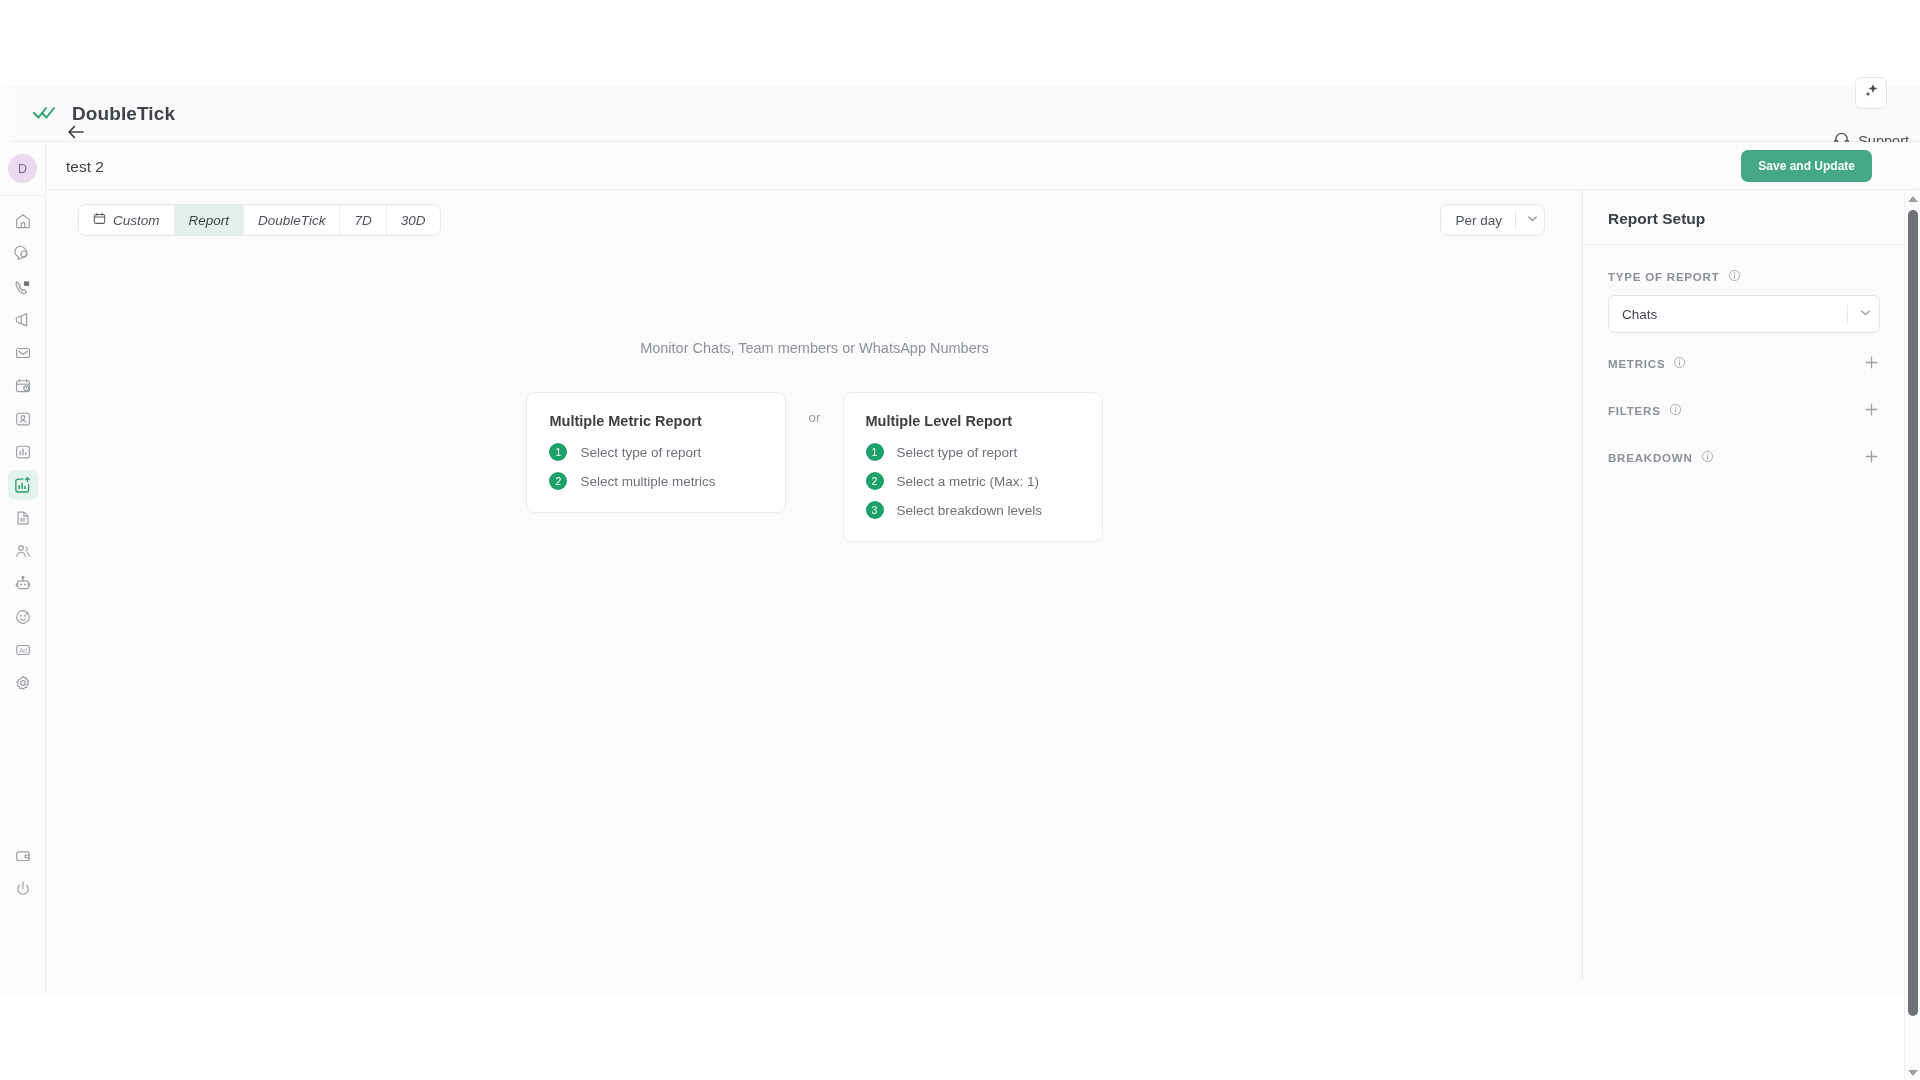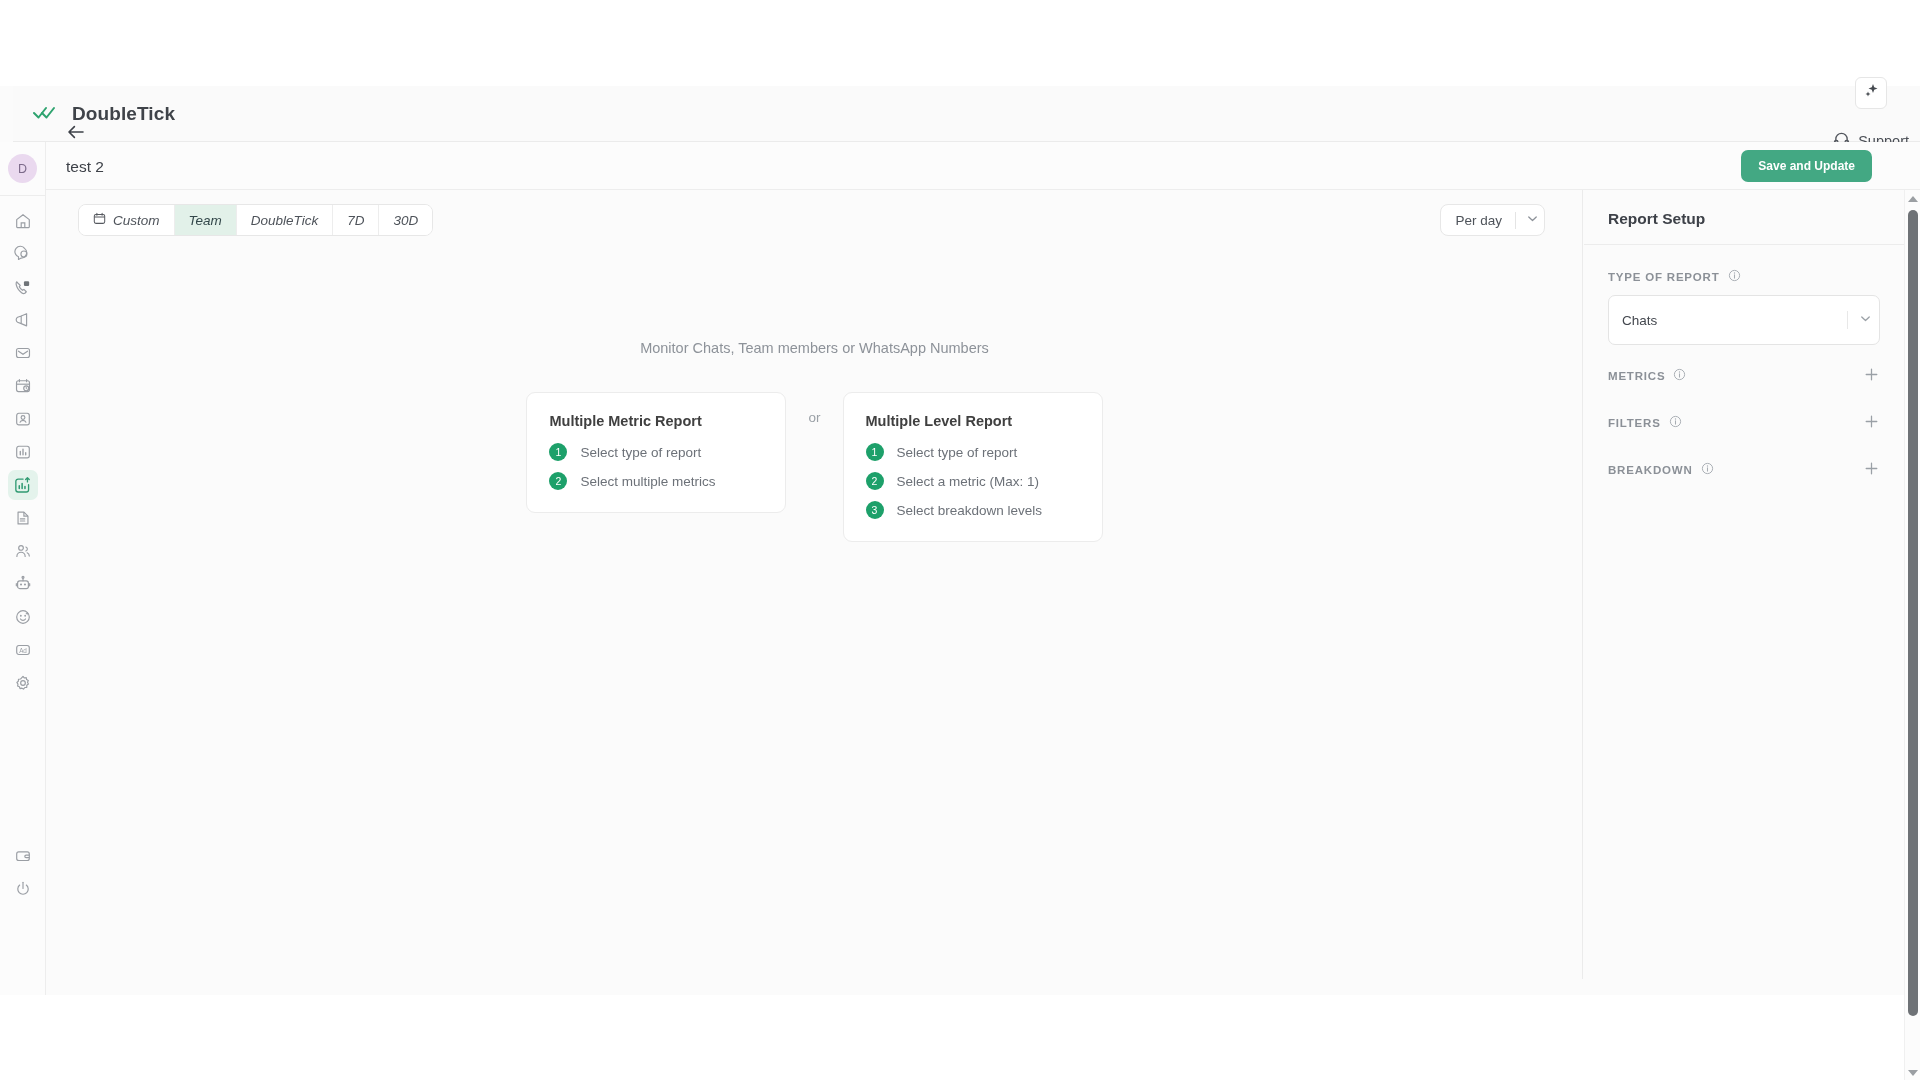--- a/index.html
+++ b/index.html
@@ -138,21 +138,21 @@
     width: 320px; height: 789px; background: #fbfbfb;
   }
   .rpanel-head { padding: 20px 24px 16px 24px; font-size: 15.5px; font-weight: bold; color: #3d4148; }
   .rpanel-rule { height: 1px; background: #ececec; }
   .field-block { padding: 24px 24px 0 24px; }
   .field-label {
     display: flex; align-items: center; gap: 8px;
     font-size: 11.5px; letter-spacing: .8px; color: #8b9097; font-weight: bold;
   }
   .select {
-    margin-top: 11px; height: 50px;
+    margin-top: 11px; height: 38px;
     border: 1px solid #e4e4e4; border-radius: 7px; background: #ffffff;
     display: flex; align-items: center; padding: 0 6px 0 13px;
     font-size: 13.5px; color: #43474e;
   }
   .select-div { width: 1px; height: 18px; background: #e8e8e8; margin-left: auto; margin-right: 10px; }
   .row-item {
     display: flex; align-items: center;
     padding: 0 24px; height: 33px; margin-top: 14px;
   }
   .plus-btn { margin-left: auto; color: #9aa0a6; font-size: 19px; line-height: 1; }
@@ -410,21 +410,21 @@
           <span>
             <svg width="13" height="13" viewBox="0 0 16 16">
                 <rect x="1.6" y="3" width="12.8" height="11" rx="2" fill="none" stroke="#56595f" stroke-width="1.25"></rect>
                 <path d="M1.6 6.2 H14.4" stroke="#56595f" stroke-width="1.25"></path>
                 <path d="M4.8 1.6 V4 M11.2 1.6 V4" stroke="#56595f" stroke-width="1.25" stroke-linecap="round"></path>
               </svg>
           </span>
           <span>Custom</span>
         </div>
         <div class="range-btn active">
-          <span>Team</span>
+          <span>Report</span>
         </div>
         <div class="range-btn">
           <span>DoubleTick</span>
         </div>
         <div class="range-btn">
           <span>7D</span>
         </div>
         <div class="range-btn">
           <span>30D</span>
         </div>

